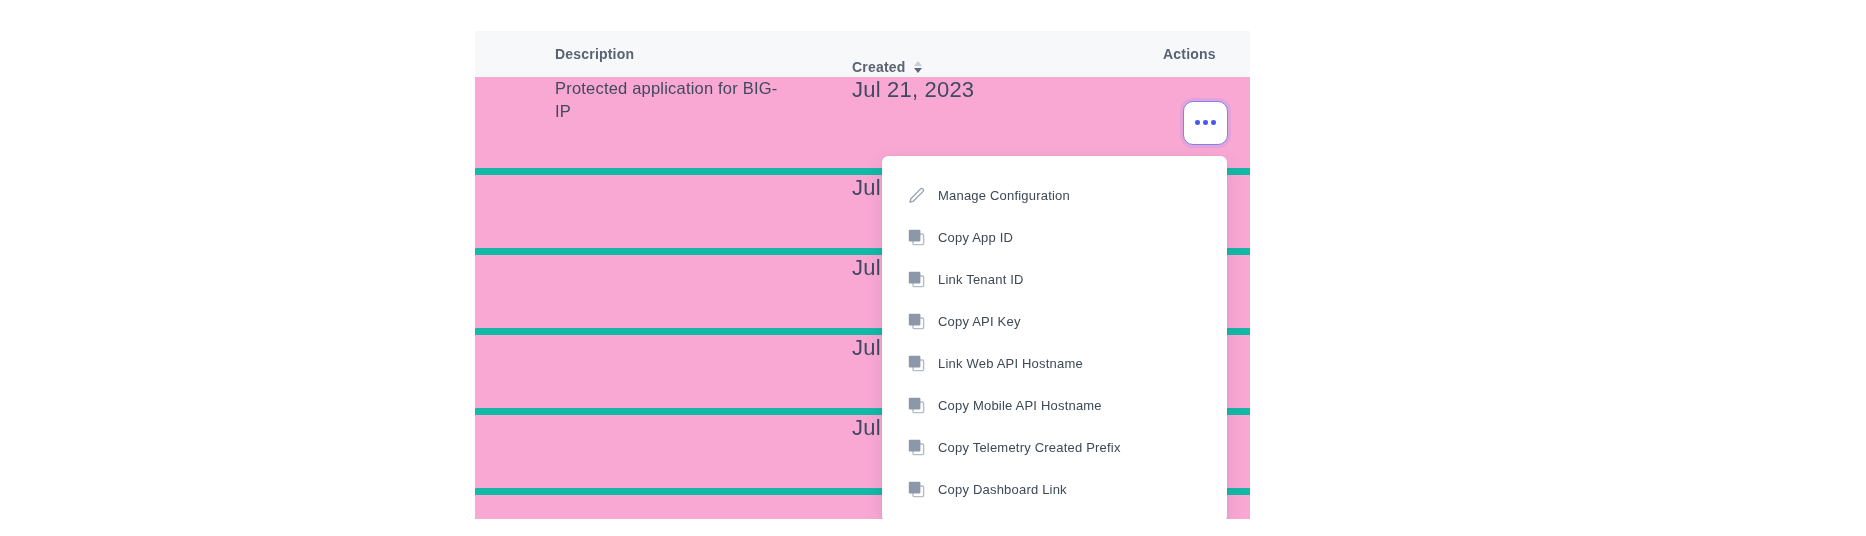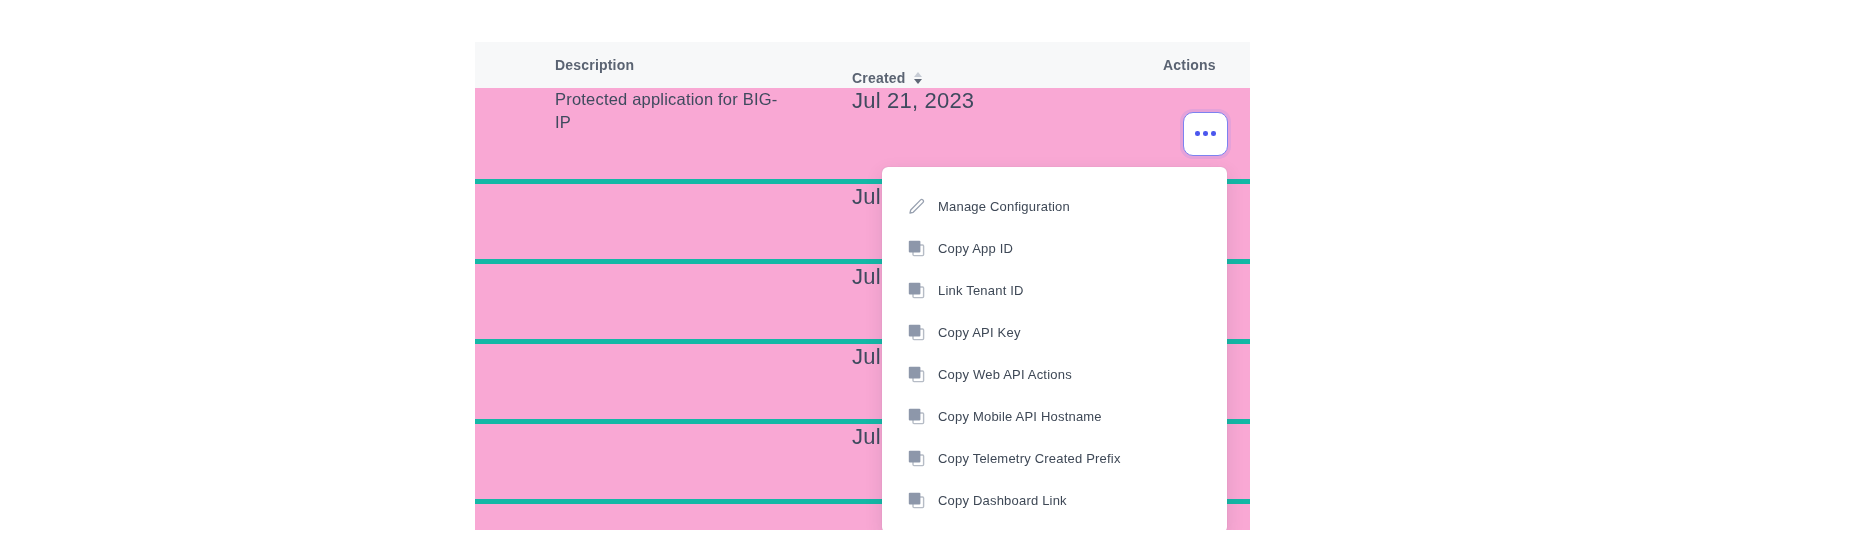--- a/index.html
+++ b/index.html
@@ -1,40 +1,40 @@
 <!DOCTYPE html>
 <html><head>
 <meta charset="utf-8">
 <style>
   html,body{margin:0;padding:0;background:#ffffff;}
   .canvas{
     position:relative;width:1866px;height:536px;background:#ffffff;
     font-family:"Liberation Sans",sans-serif;overflow:hidden;
   }
-  .clip{position:absolute;left:0;top:17px;width:1668px;height:513px;overflow:hidden;}
+  .clip{position:absolute;left:0;top:6px;width:1668px;height:513px;overflow:hidden;}
 
   
   .table{position:absolute;left:475px;top:25px;width:775px;}
   .thead{
     display:flex;align-items:center;height:46px;background:#f7f8f9;
     font-size:14px;font-weight:bold;color:#5a6372;letter-spacing:.2px;
   }
   .th{box-sizing:border-box;}
   .th-desc{width:377px;padding-left:80px;}
   .th-created{width:288px;display:flex;align-items:center;margin-top:25px;}
   .th-actions{width:110px;padding-left:23px;}
 
   .sort{display:inline-flex;flex-direction:column;align-items:center;margin-left:8px;gap:2px;}
   .sort .tri{width:0;height:0;border-left:4px solid transparent;border-right:4px solid transparent;}
   .sort .up{border-bottom:5px solid #c7ccd5;}
   .sort .down{border-top:5px solid #5d6675;}
 
   .row{display:flex;box-sizing:border-box;background:#f9a8d4;}
   .row-first{height:91px;}
-  .row-rest{height:80px;border-top:5px solid #14b8a6;}
+  .row-rest{height:80px;border-top:7px solid #14b8a6;}
   .cell{box-sizing:border-box;}
   .cell-desc{
     width:377px;padding-left:80px;font-size:16.5px;line-height:23px;
     color:#3f4a5e;letter-spacing:.2px;
   }
   .cell-desc .wrapbox{display:block;max-width:228px;}
   .cell-created{width:288px;font-size:22px;color:#3f4a5e;letter-spacing:.2px;}
   .cell-actions{width:110px;display:flex;align-items:center;}
 
   .ellipsis-btn{
@@ -169,21 +169,21 @@
         <span>Copy API Key</span>
       </div>
 
       <div class="menu-item">
         <span class="mi-icon">
           <svg width="19" height="19" viewBox="0 0 19 19">
             <rect x="6" y="6" width="10.6" height="10.6" rx="1" fill="none" stroke="#b6bcc6" stroke-width="1.4"></rect>
             <rect x="1.8" y="1.8" width="11.6" height="11.6" rx="1" fill="#8d97aa"></rect>
           </svg>
         </span>
-        <span>Copy Web API Actions</span>
+        <span>Link Web API Hostname</span>
       </div>
 
       <div class="menu-item">
         <span class="mi-icon">
           <svg width="19" height="19" viewBox="0 0 19 19">
             <rect x="6" y="6" width="10.6" height="10.6" rx="1" fill="none" stroke="#b6bcc6" stroke-width="1.4"></rect>
             <rect x="1.8" y="1.8" width="11.6" height="11.6" rx="1" fill="#8d97aa"></rect>
           </svg>
         </span>
         <span>Copy Mobile API Hostname</span>

